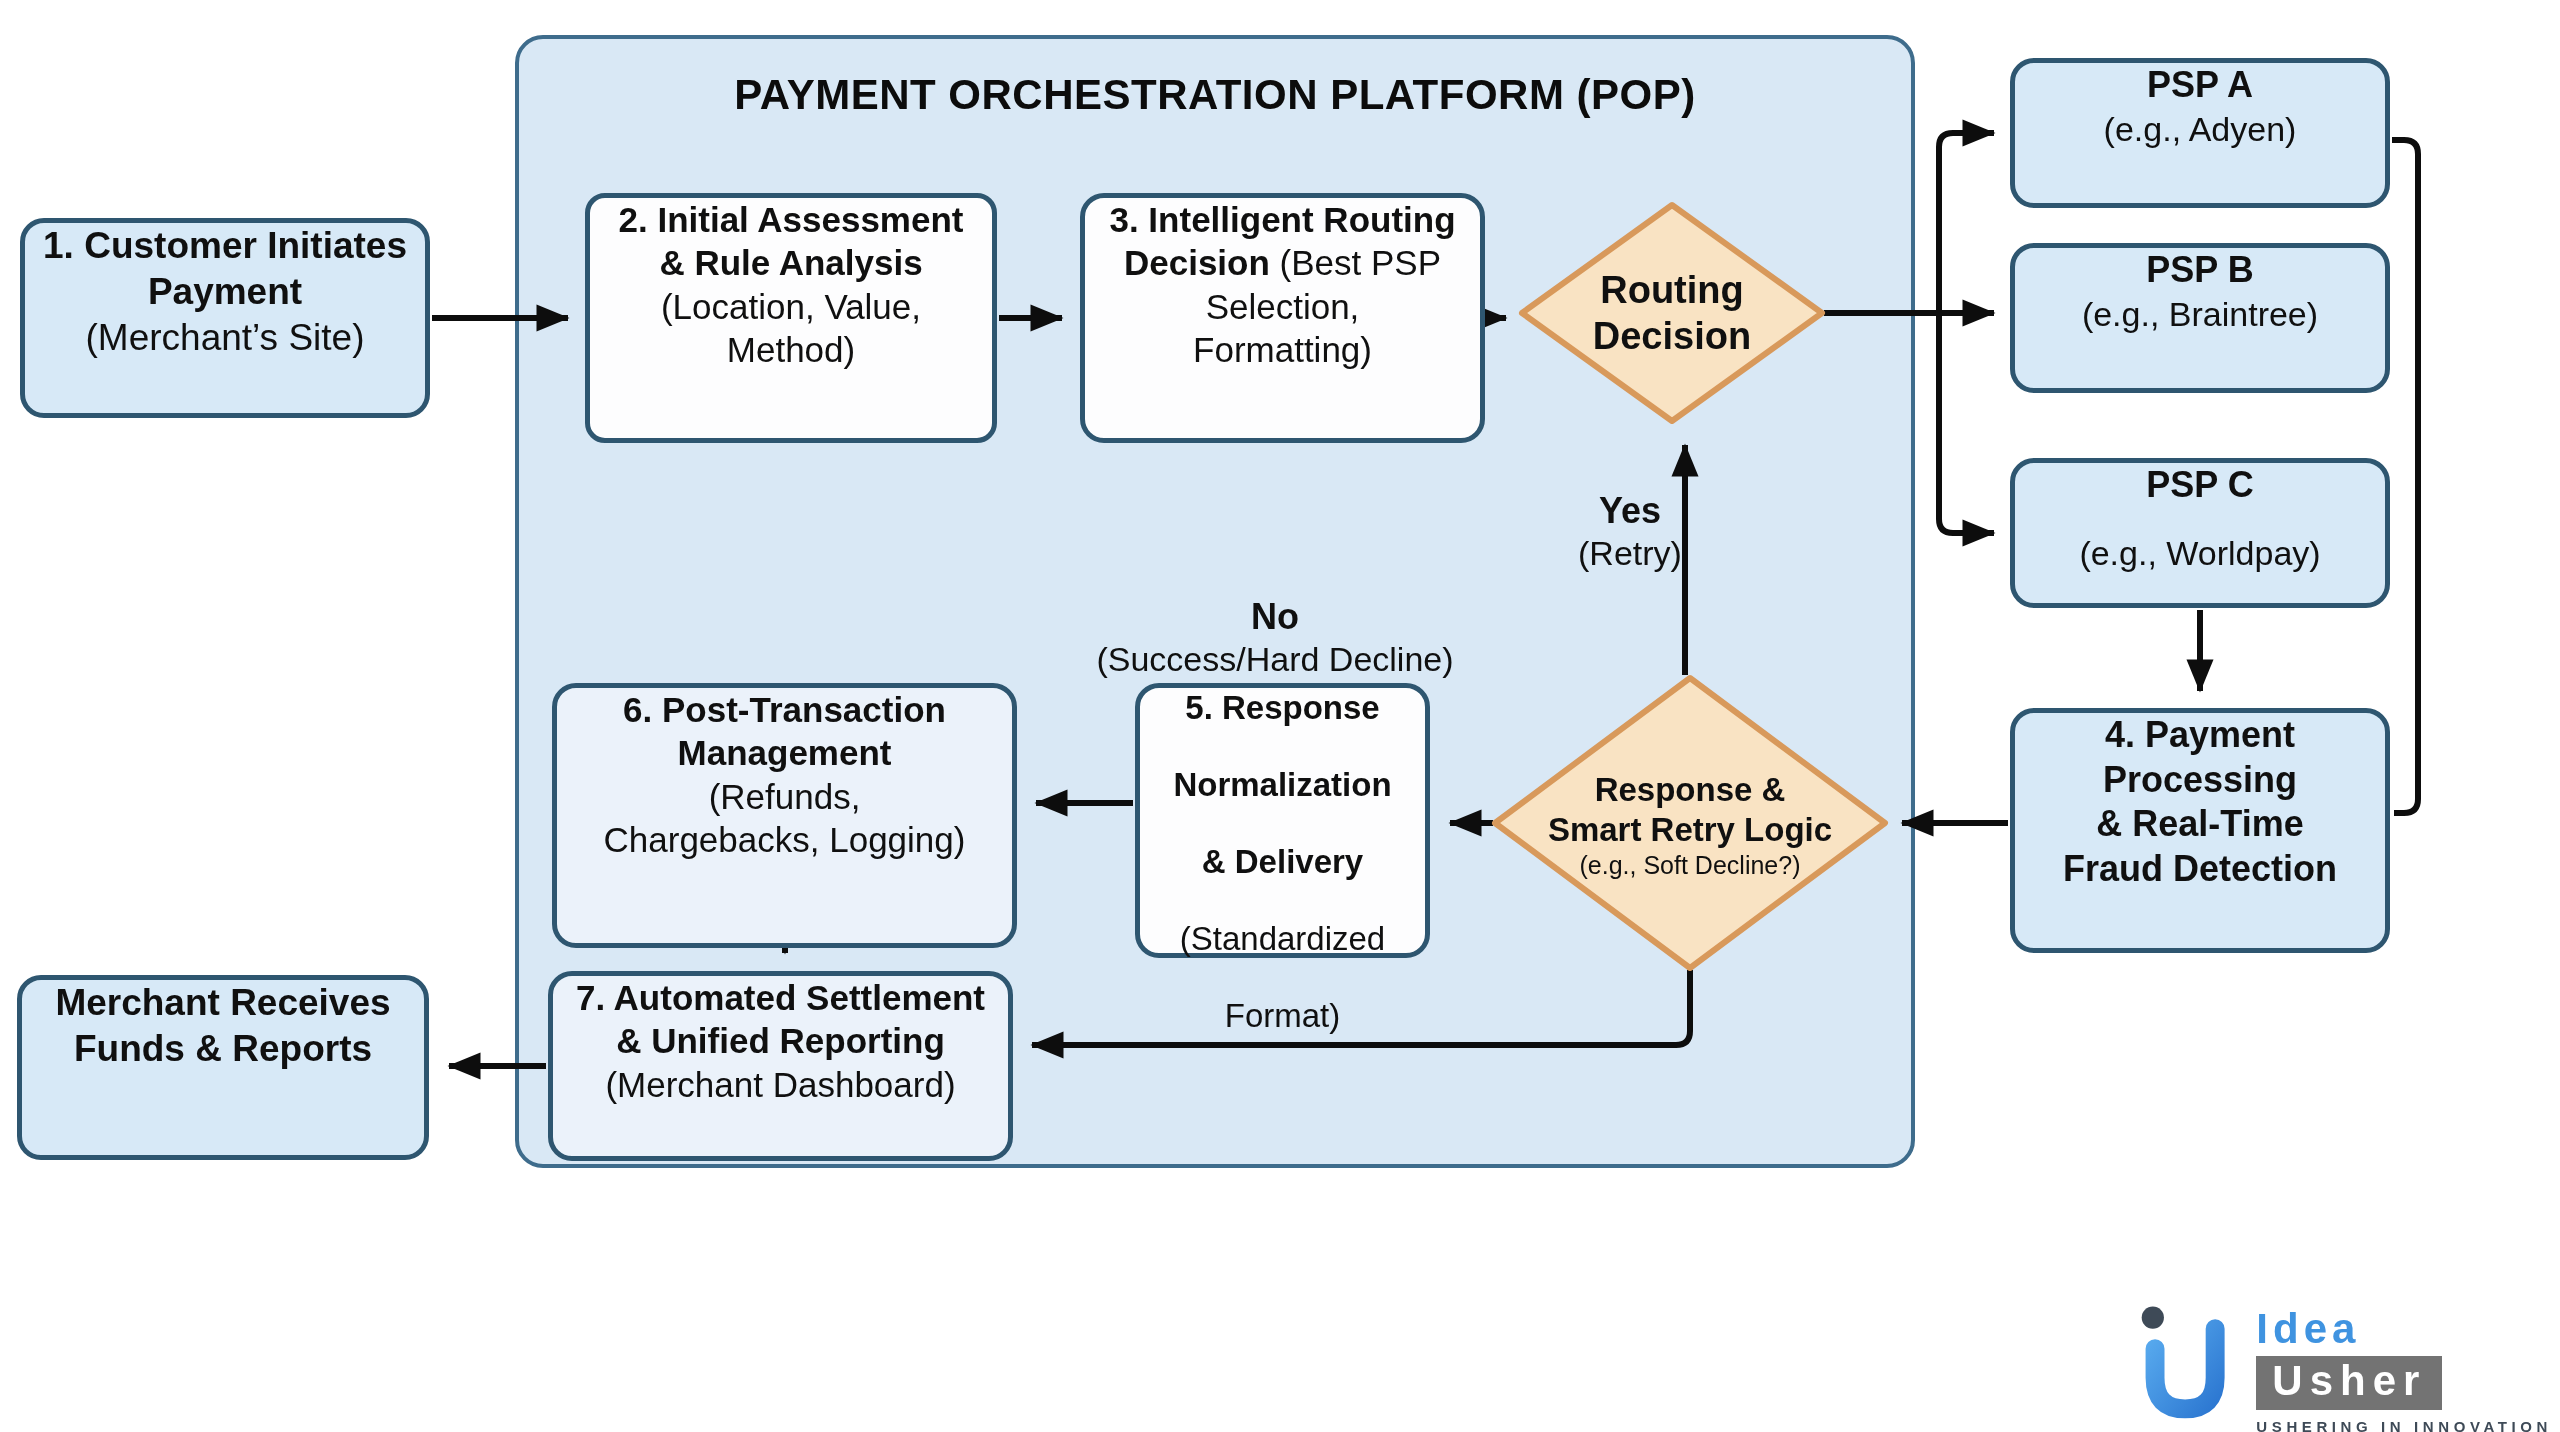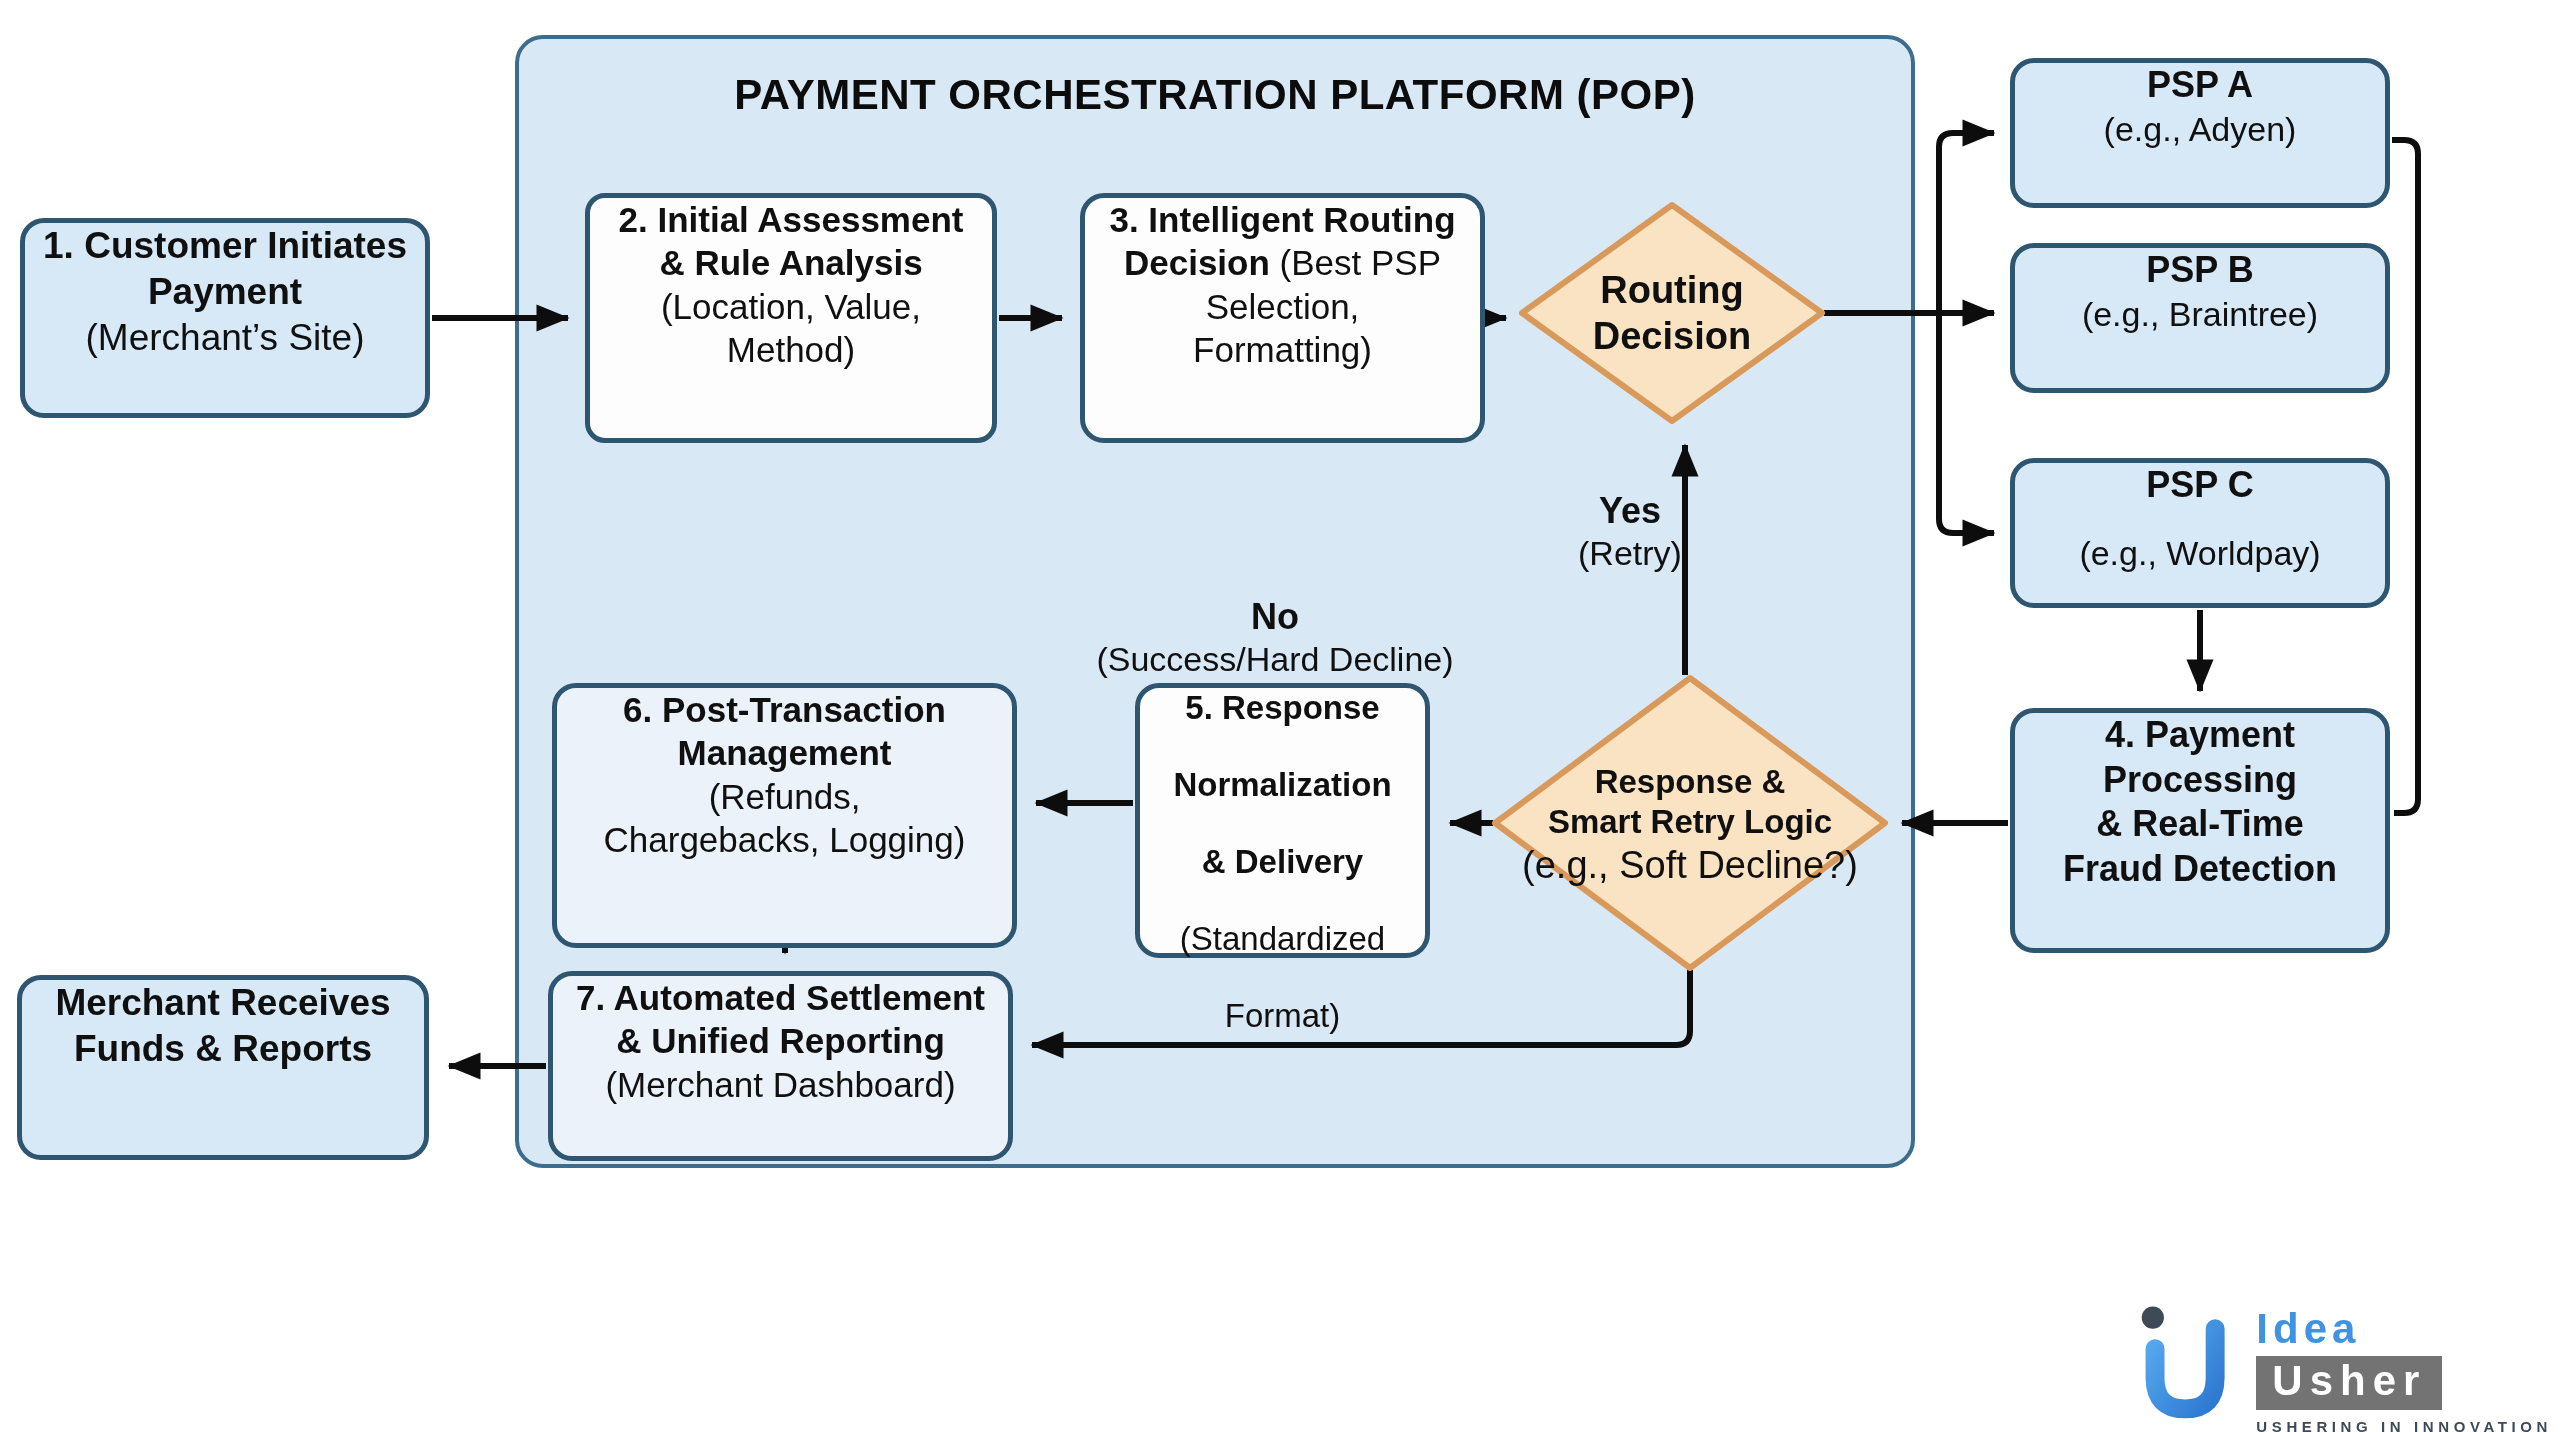--- a/index.html
+++ b/index.html
@@ -116,21 +116,21 @@
   <div class="node f-blue" style="left:2010px;top:695px;width:380px;height:245px;font-size:36px;">
     <div class="ln b">4. Payment</div>
     <div class="ln b">Processing</div>
     <div class="ln b">&amp; Real-Time</div>
     <div class="ln b">Fraud Detection</div>
   </div>
 
   <div class="dtext" style="left:1518px;top:728px;width:344px;height:168px;font-size:33px;">
     <div class="ln b">Response &amp;</div>
     <div class="ln b">Smart Retry Logic</div>
-    <div class="ln r" style="font-size:38px;">(e.g., Soft Decline?)</div>
+    <div class="ln r" style="font-size:25px;">(e.g., Soft Decline?)</div>
   </div>
 
   <div class="node f-white" style="left:1135px;top:670px;width:295px;height:275px;font-size:33px;gap:36px;">
     <div class="ln b">5. Response</div>
     <div class="ln b">Normalization</div>
     <div class="ln b">&amp; Delivery</div>
     <div class="ln r">(Standardized</div>
     <div class="ln r">Format)</div>
   </div>
 

